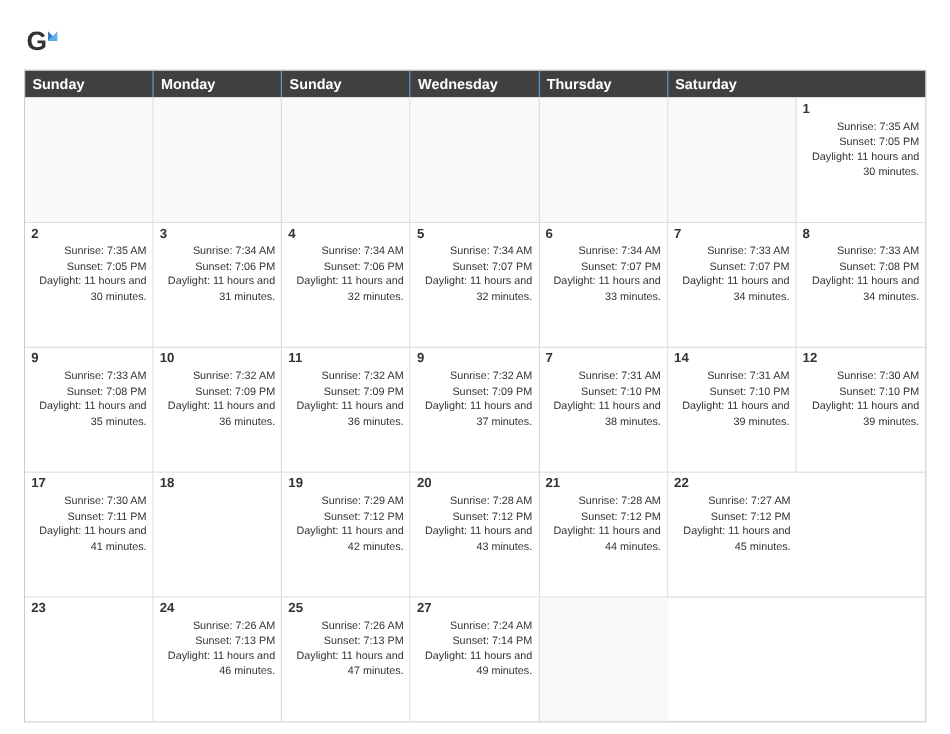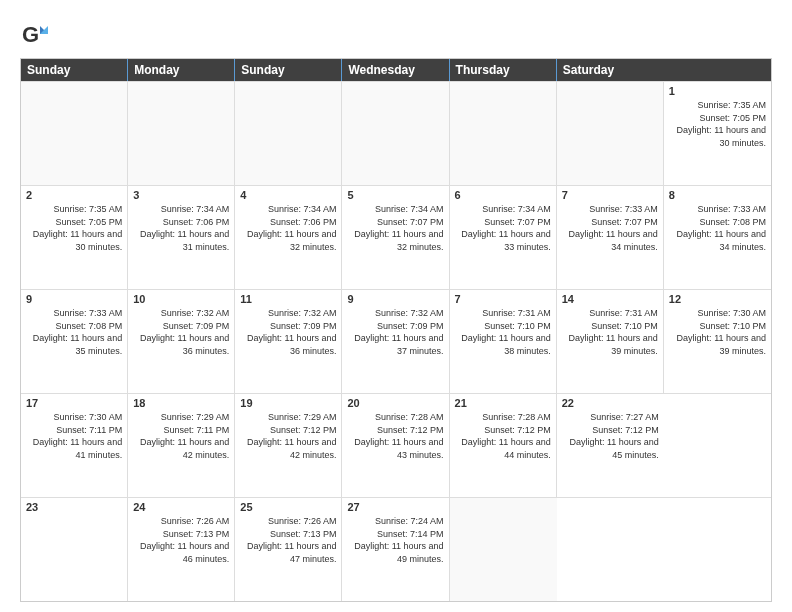--- a/index.html
+++ b/index.html
@@ -251,23 +251,20 @@
         </div>
         <div class="cal-week">
           <div class="cal-cell">
             <span class="day-num">17</span>
             <div class="cell-info">Sunrise: 7:30 AM
 Sunset: 7:11 PM
 Daylight: 11 hours and 41 minutes.</div>
           </div>
           <div class="cal-cell">
             <span class="day-num">18</span>
-            <div class="cell-info">Sunrise: 7:29 AM
-Sunset: 7:11 PM
-Daylight: 11 hours and 42 minutes.</div>
           </div>
           <div class="cal-cell">
             <span class="day-num">19</span>
             <div class="cell-info">Sunrise: 7:29 AM
 Sunset: 7:12 PM
 Daylight: 11 hours and 42 minutes.</div>
           </div>
           <div class="cal-cell">
             <span class="day-num">20</span>
             <div class="cell-info">Sunrise: 7:28 AM

